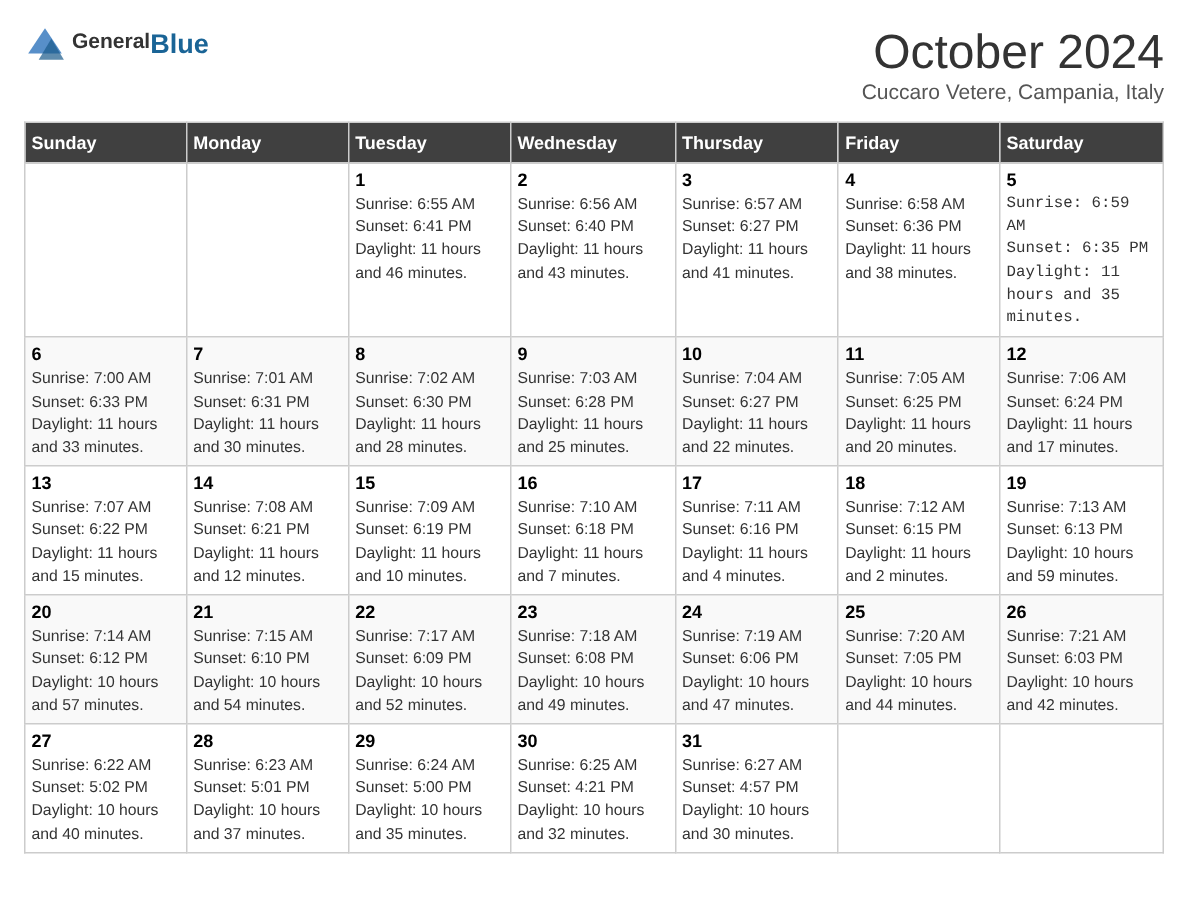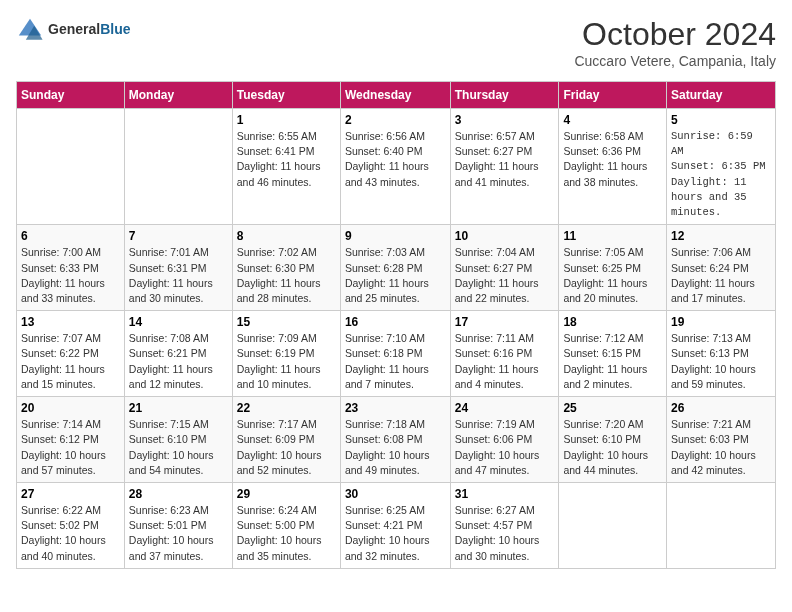--- a/index.html
+++ b/index.html
@@ -25,21 +25,21 @@
       display: flex;
       flex-direction: row;
       line-height: 1.1;
     }
     .logo-general {
       font-size: 14px;
       font-weight: bold;
       color: #333;
     }
     .logo-blue {
-      font-size: 14px;
+      font-size: 18px;
       font-weight: bold;
       color: #1a6496;
     }
     .logo-icon {
       width: 28px;
       height: 28px;
     }
     .title-block {
       text-align: right;
     }
@@ -51,21 +51,21 @@
     .subtitle {
       font-size: 14px;
       color: #555;
     }
     table {
       width: 100%;
       border-collapse: collapse;
       font-size: 11px;
     }
     thead tr th {
-      background-color: #be185d;
+      background-color: #404040;
       color: #fff;
       padding: 6px 4px;
       text-align: left;
       font-size: 12px;
       font-weight: bold;
       border: 1px solid #ccc;
     }
     tbody tr td {
       border: 1px solid #ccc;
       vertical-align: top;
@@ -200,21 +200,21 @@
         <td><span class="day-num">22</span><span class="day-info" style="white-space: pre-line;">Sunrise: 7:17 AM
 Sunset: 6:09 PM
 Daylight: 10 hours and 52 minutes.</span></td>
         <td><span class="day-num">23</span><span class="day-info" style="white-space: pre-line;">Sunrise: 7:18 AM
 Sunset: 6:08 PM
 Daylight: 10 hours and 49 minutes.</span></td>
         <td><span class="day-num">24</span><span class="day-info" style="white-space: pre-line;">Sunrise: 7:19 AM
 Sunset: 6:06 PM
 Daylight: 10 hours and 47 minutes.</span></td>
         <td><span class="day-num">25</span><span class="day-info" style="white-space: pre-line;">Sunrise: 7:20 AM
-Sunset: 6:10 PM
+Sunset: 7:05 PM
 Daylight: 10 hours and 44 minutes.</span></td>
         <td><span class="day-num">26</span><span class="day-info" style="white-space: pre-line;">Sunrise: 7:21 AM
 Sunset: 6:03 PM
 Daylight: 10 hours and 42 minutes.</span></td>
       </tr>
       <tr>
         <td><span class="day-num">27</span><span class="day-info" style="white-space: pre-line;">Sunrise: 6:22 AM
 Sunset: 5:02 PM
 Daylight: 10 hours and 40 minutes.</span></td>
         <td><span class="day-num">28</span><span class="day-info" style="white-space: pre-line;">Sunrise: 6:23 AM

